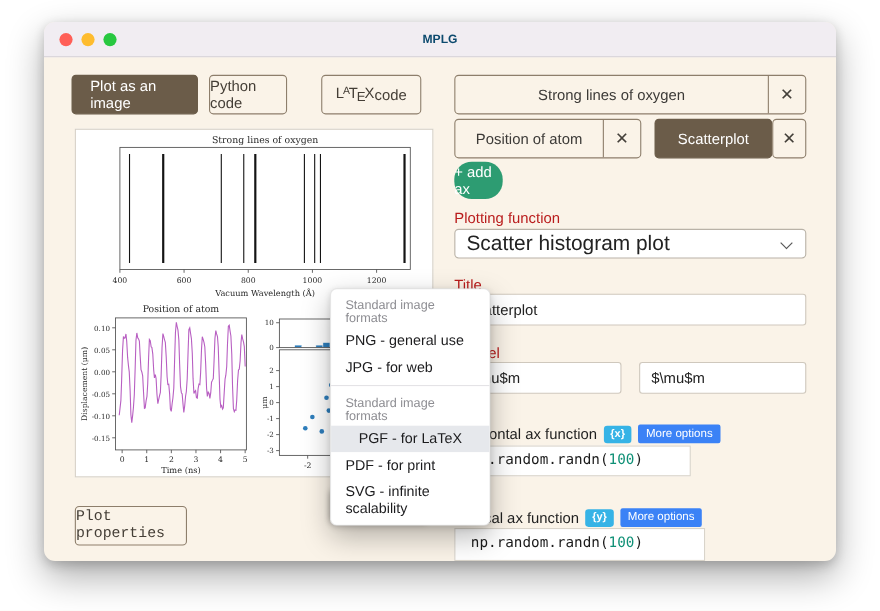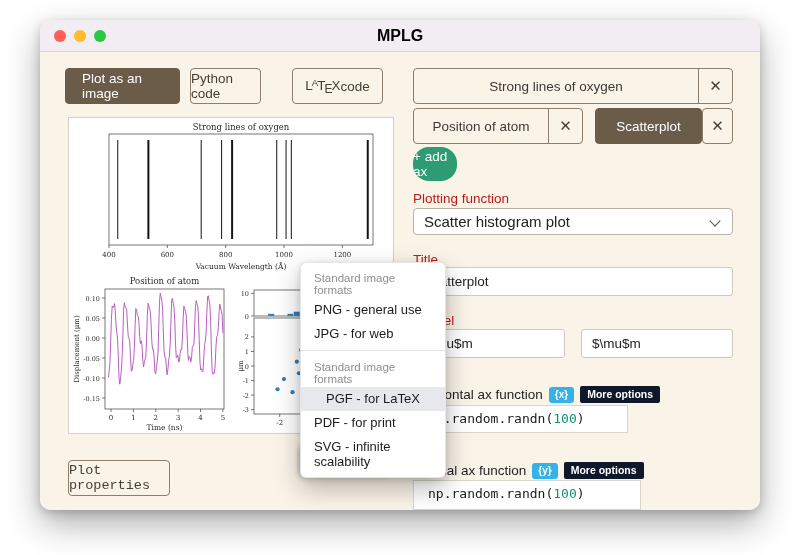--- a/index.html
+++ b/index.html
@@ -7,21 +7,21 @@
               font-family:"Liberation Sans", sans-serif; }
 
   .window { position:absolute; left:40px; top:20px; width:720px; height:490px;
             border-radius:10px; background:#faf3e8;
             box-shadow:0 14px 34px rgba(0,0,0,0.32), 0 3px 10px rgba(0,0,0,0.18);
             overflow:hidden; }
 
   .titlebar { position:absolute; left:0; top:0; width:100%; height:32px;
               background:#f1edf2; border-bottom:1px solid #d9d4da;
               display:flex; align-items:center; justify-content:center; }
-  .titlebar .title { font-size:16px; font-weight:bold; color:#000000; }
+  .titlebar .title { font-size:11px; font-weight:bold; color:#0c4a6e; }
   .lights { position:absolute; left:14px; top:10px; display:flex; gap:8px; }
   .light { width:12px; height:12px; border-radius:50%; }
   .light.red{ background:#ff5f57; } .light.yellow{ background:#febc2e; } .light.green{ background:#28c840; }
 
   
   .btn-dark { background:#6b5c49; color:#fff; border:1px solid #6b5c49; border-radius:4px;
               font-size:13.5px; display:flex; align-items:center; justify-content:center; cursor:pointer; }
   .btn-outline { background:transparent; color:#443e36; border:1px solid #8d7e6b; border-radius:4px;
               font-size:13.5px; display:flex; align-items:center; justify-content:center; cursor:pointer; }
   .abs { position:absolute; }
@@ -64,32 +64,32 @@
                      border-radius:4px; display:flex; align-items:center; justify-content:center;
                      font-size:15px; color:#44403a; cursor:pointer; }
 
   #btn-add-ax { left:373px; top:127px; width:44px; height:34px; background:#2d9c72; border:none;
                 border-radius:16px; color:#fff; font-size:13.5px; display:flex; align-items:center;
                 justify-content:center; cursor:pointer; }
 
   .field-label { position:absolute; font-size:13.5px; color:#b91c1c; }
   .select-box { position:absolute; height:27px; background:#fff; border:1px solid #b9b2a7;
                 border-radius:4px; display:flex; align-items:center; padding:0 10px;
-                font-size:15px; color:#222; cursor:pointer; }
+                font-size:19px; color:#222; cursor:pointer; }
   .chev { position:absolute; right:13px; top:8px; width:8px; height:8px;
           border-right:1.5px solid #555; border-bottom:1.5px solid #555; transform:rotate(45deg); }
   .text-input { position:absolute; height:29px; background:#fff; border:1px solid #cfc8bd;
                 border-radius:3px; padding:0 10px; font-size:13.5px; color:#222;
                 font-family:"Liberation Sans", sans-serif; }
 
   .ax-row { position:absolute; display:flex; align-items:center; gap:6px; }
   .ax-row .lbl { font-size:13.5px; color:#1f1f1f; }
   .badge-xy { background:#36b3e6; color:#fff; font-size:10px; font-weight:bold;
               padding:2px 6px 3px 6px; border-radius:3px; }
-  .badge-more { background:#0f172a; color:#fff; font-size:10.5px; font-weight:bold;
+  .badge-more { background:#3b82f6; color:#fff; font-size:10.5px; font-weight:normal;
                 padding:2px 7px 3px 7px; border-radius:2px; cursor:pointer; }
   .code-box { position:absolute; background:#fff; border:1px solid #d9d4ca; padding:5px 0 0 14px;
               font-family:"DejaVu Sans Mono", monospace; font-size:13px; color:#1b1b1b; }
   .code-num { color:#0f9076; }
 
   svg text { font-family:"DejaVu Serif", serif; fill:#2b2b2b; }
 </style>
 </head>
 <body>
 

